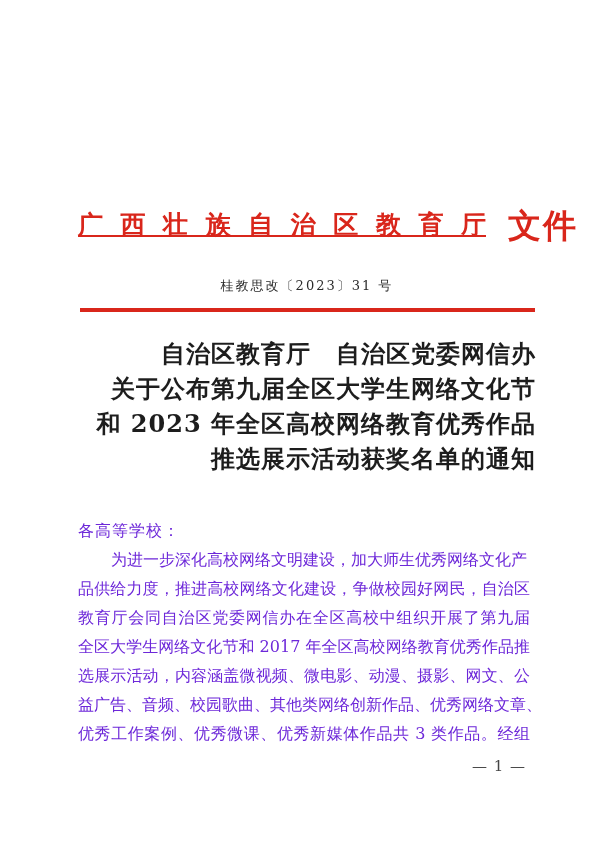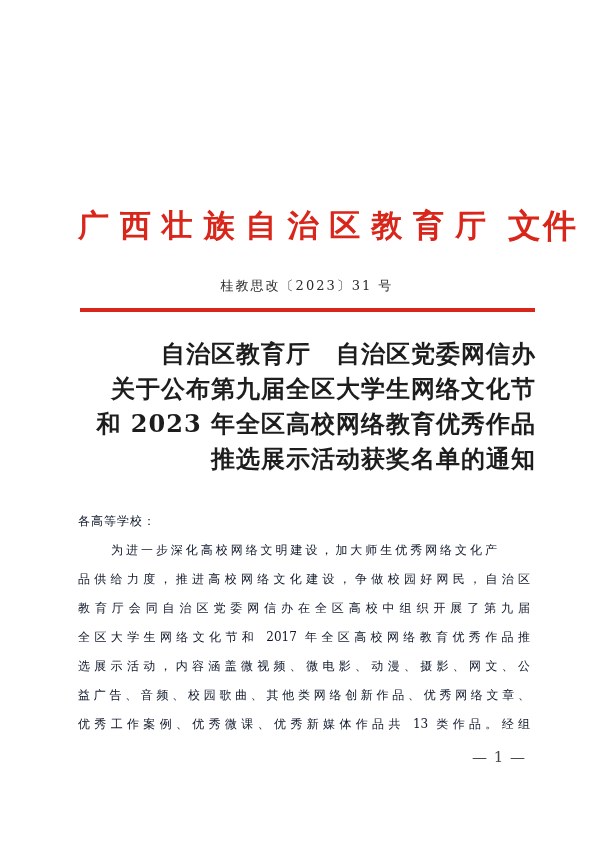--- a/index.html
+++ b/index.html
@@ -26,25 +26,26 @@
     align-items: center;
     width: 100%;
   }
   .letterhead-left {
     width: 408px;
     flex: 0 0 408px;
   }
   .org-primary {
     color: var(--color-red, #d9261b);
     font-weight: bold;
-    font-size: 31px;
+    font-size: 25px;
     line-height: 32px;
     text-align: justify;
     text-align-last: justify;
     white-space: normal;
+    text-decoration: underline;
   }
   .org-secondary-wrap {
     width: 408px;
     height: 28px;
     overflow: visible;
   }
   .org-secondary {
     display: inline-block;
     color: var(--color-red, #d9261b);
     font-weight: bold;
@@ -91,23 +92,23 @@
   .doc-title .title-line {
     font-size: 24px;
     font-weight: bold;
     line-height: 35px;
     letter-spacing: 1px;
     white-space: nowrap;
   }
 
   
   .doc-body {
-    margin-top: 31px;
-    color: #0f172a;
-    font-size: 12px;
+    margin-top: 40px;
+    color: #6d28d9;
+    font-size: 16px;
   }
   .salutation {
     line-height: 29px;
     letter-spacing: 1px;
     text-align: left;
   }
   .body-line {
     line-height: 29px;
     text-align: justify;
     text-align-last: justify;
@@ -155,19 +156,19 @@
     </div>
 
     <div class="doc-body">
       <div class="salutation">各高等学校：</div>
       <div class="body-line indent">为进一步深化高校网络文明建设，加大师生优秀网络文化产</div>
       <div class="body-line">品供给力度，推进高校网络文化建设，争做校园好网民，自治区</div>
       <div class="body-line">教育厅会同自治区党委网信办在全区高校中组织开展了第九届</div>
       <div class="body-line">全区大学生网络文化节和 2017 年全区高校网络教育优秀作品推</div>
       <div class="body-line">选展示活动，内容涵盖微视频、微电影、动漫、摄影、网文、公</div>
       <div class="body-line">益广告、音频、校园歌曲、其他类网络创新作品、优秀网络文章、</div>
-      <div class="body-line">优秀工作案例、优秀微课、优秀新媒体作品共 13 类作品。经组</div>
+      <div class="body-line">优秀工作案例、优秀微课、优秀新媒体作品共 3 类作品。经组</div>
     </div>
 
     <div class="page-number">— 1 —</div>
 
   </div>
 </div>
 
 </body></html>

